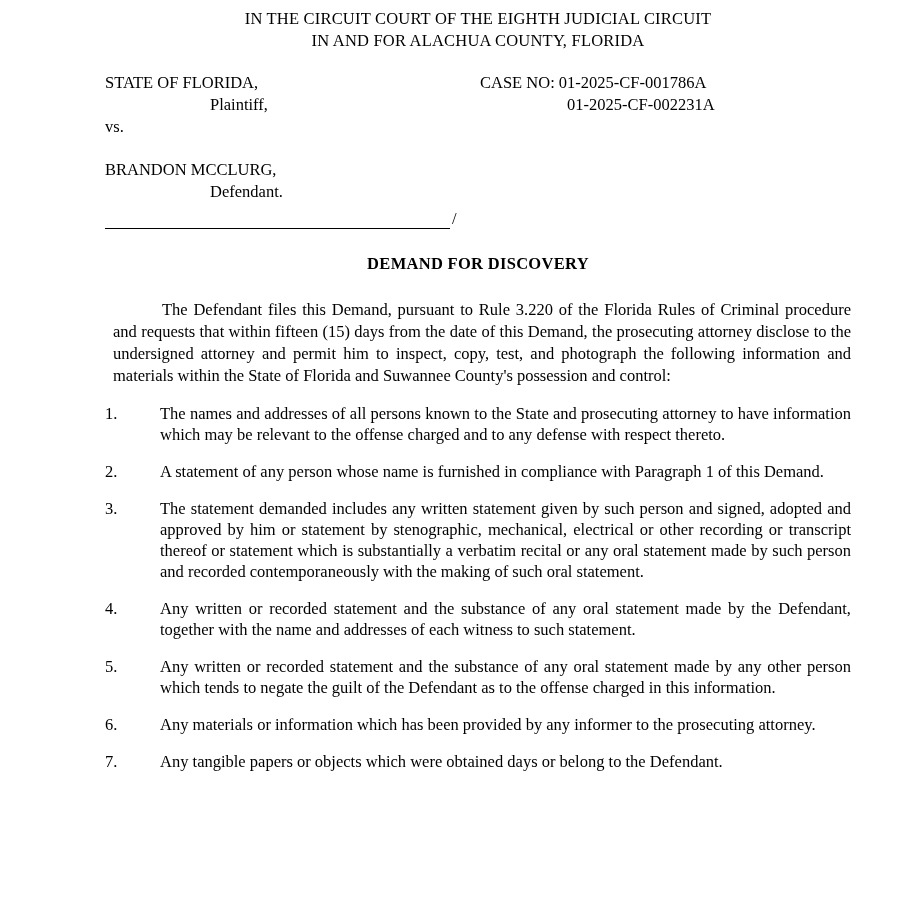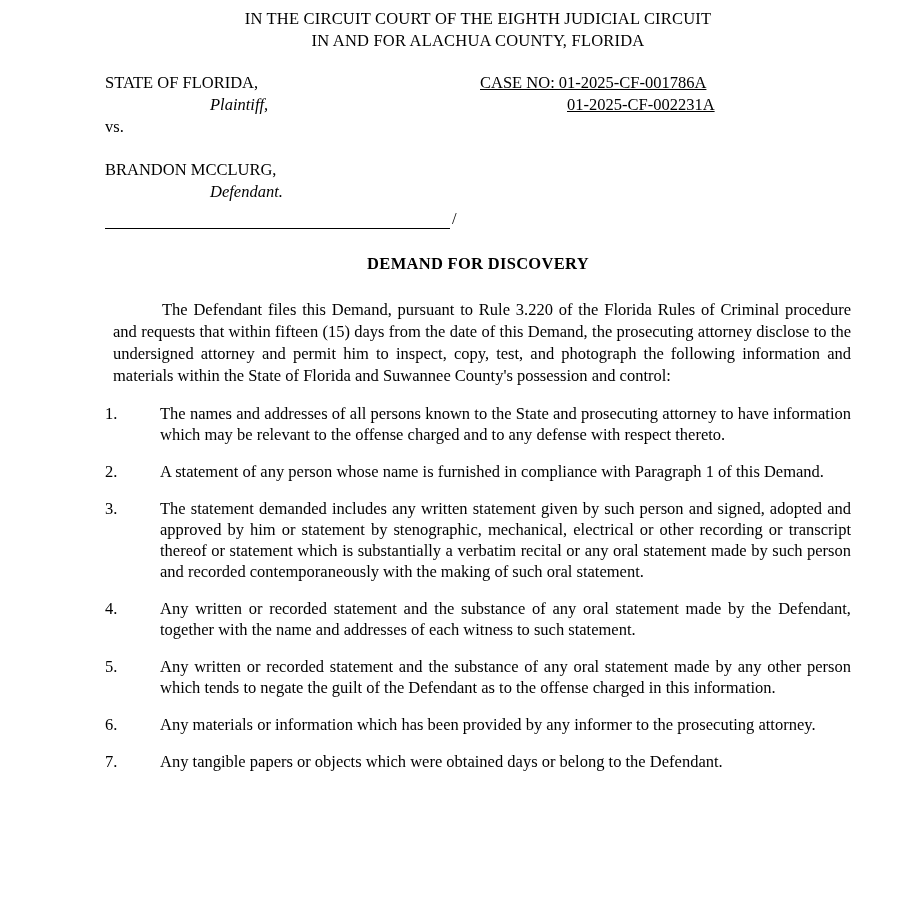--- a/index.html
+++ b/index.html
@@ -27,28 +27,26 @@
     display: flex;
     margin-top: 20px;
     line-height: 21.8px;
   }
   .caption-left {
     width: 375px;
     flex-shrink: 0;
   }
   .caption-left .role {
     padding-left: 105px;
-    font-style: italic;
   }
   .caption-left .spacer {
     height: 21.8px;
   }
   .caption-right {
     flex: 1;
-    text-decoration: underline;
   }
   .caption-right .case2 {
     padding-left: 87px;
   }
   .separator {
     display: flex;
     align-items: flex-end;
     margin-top: 6px;
     height: 20px;
   }

